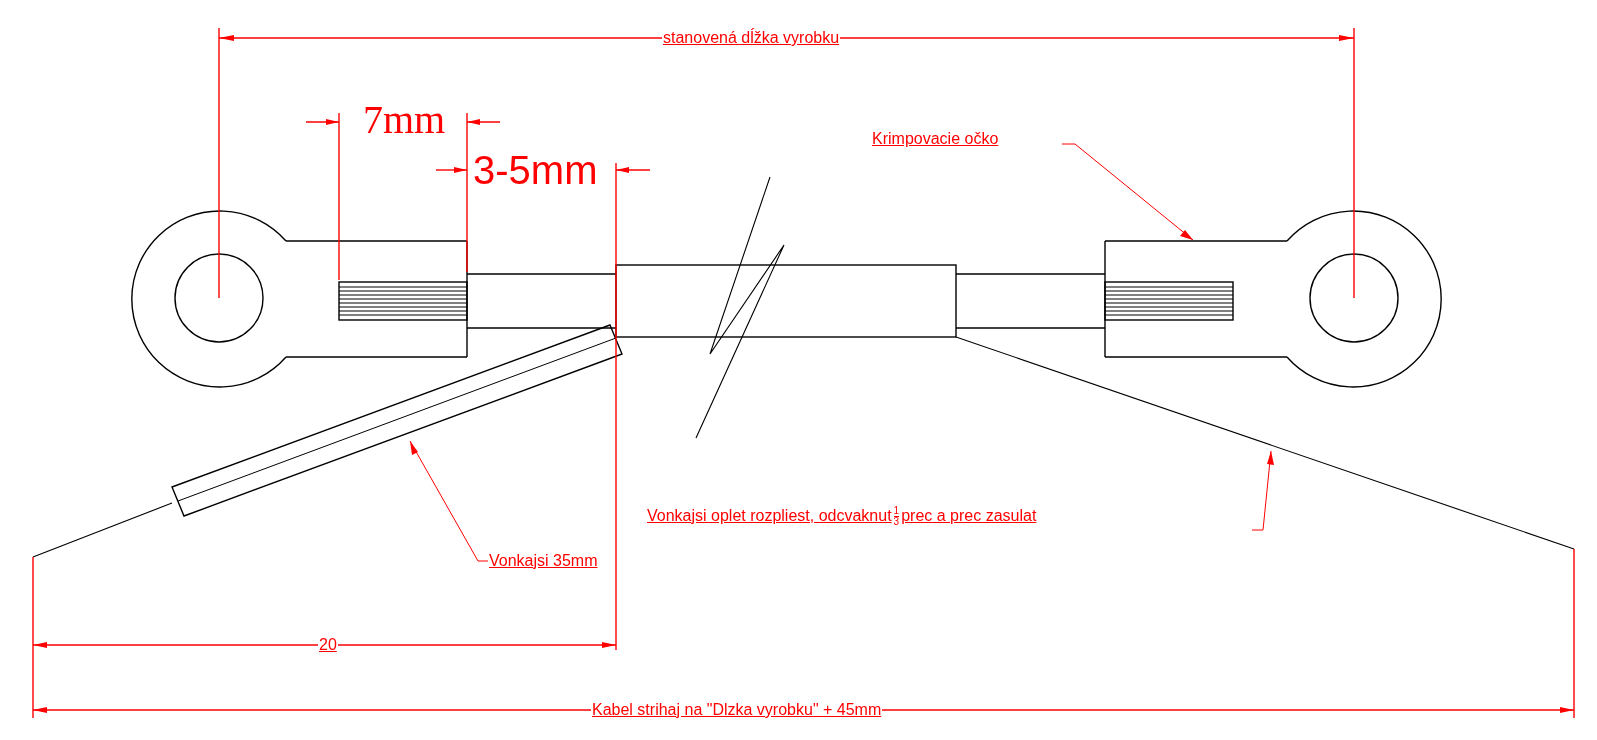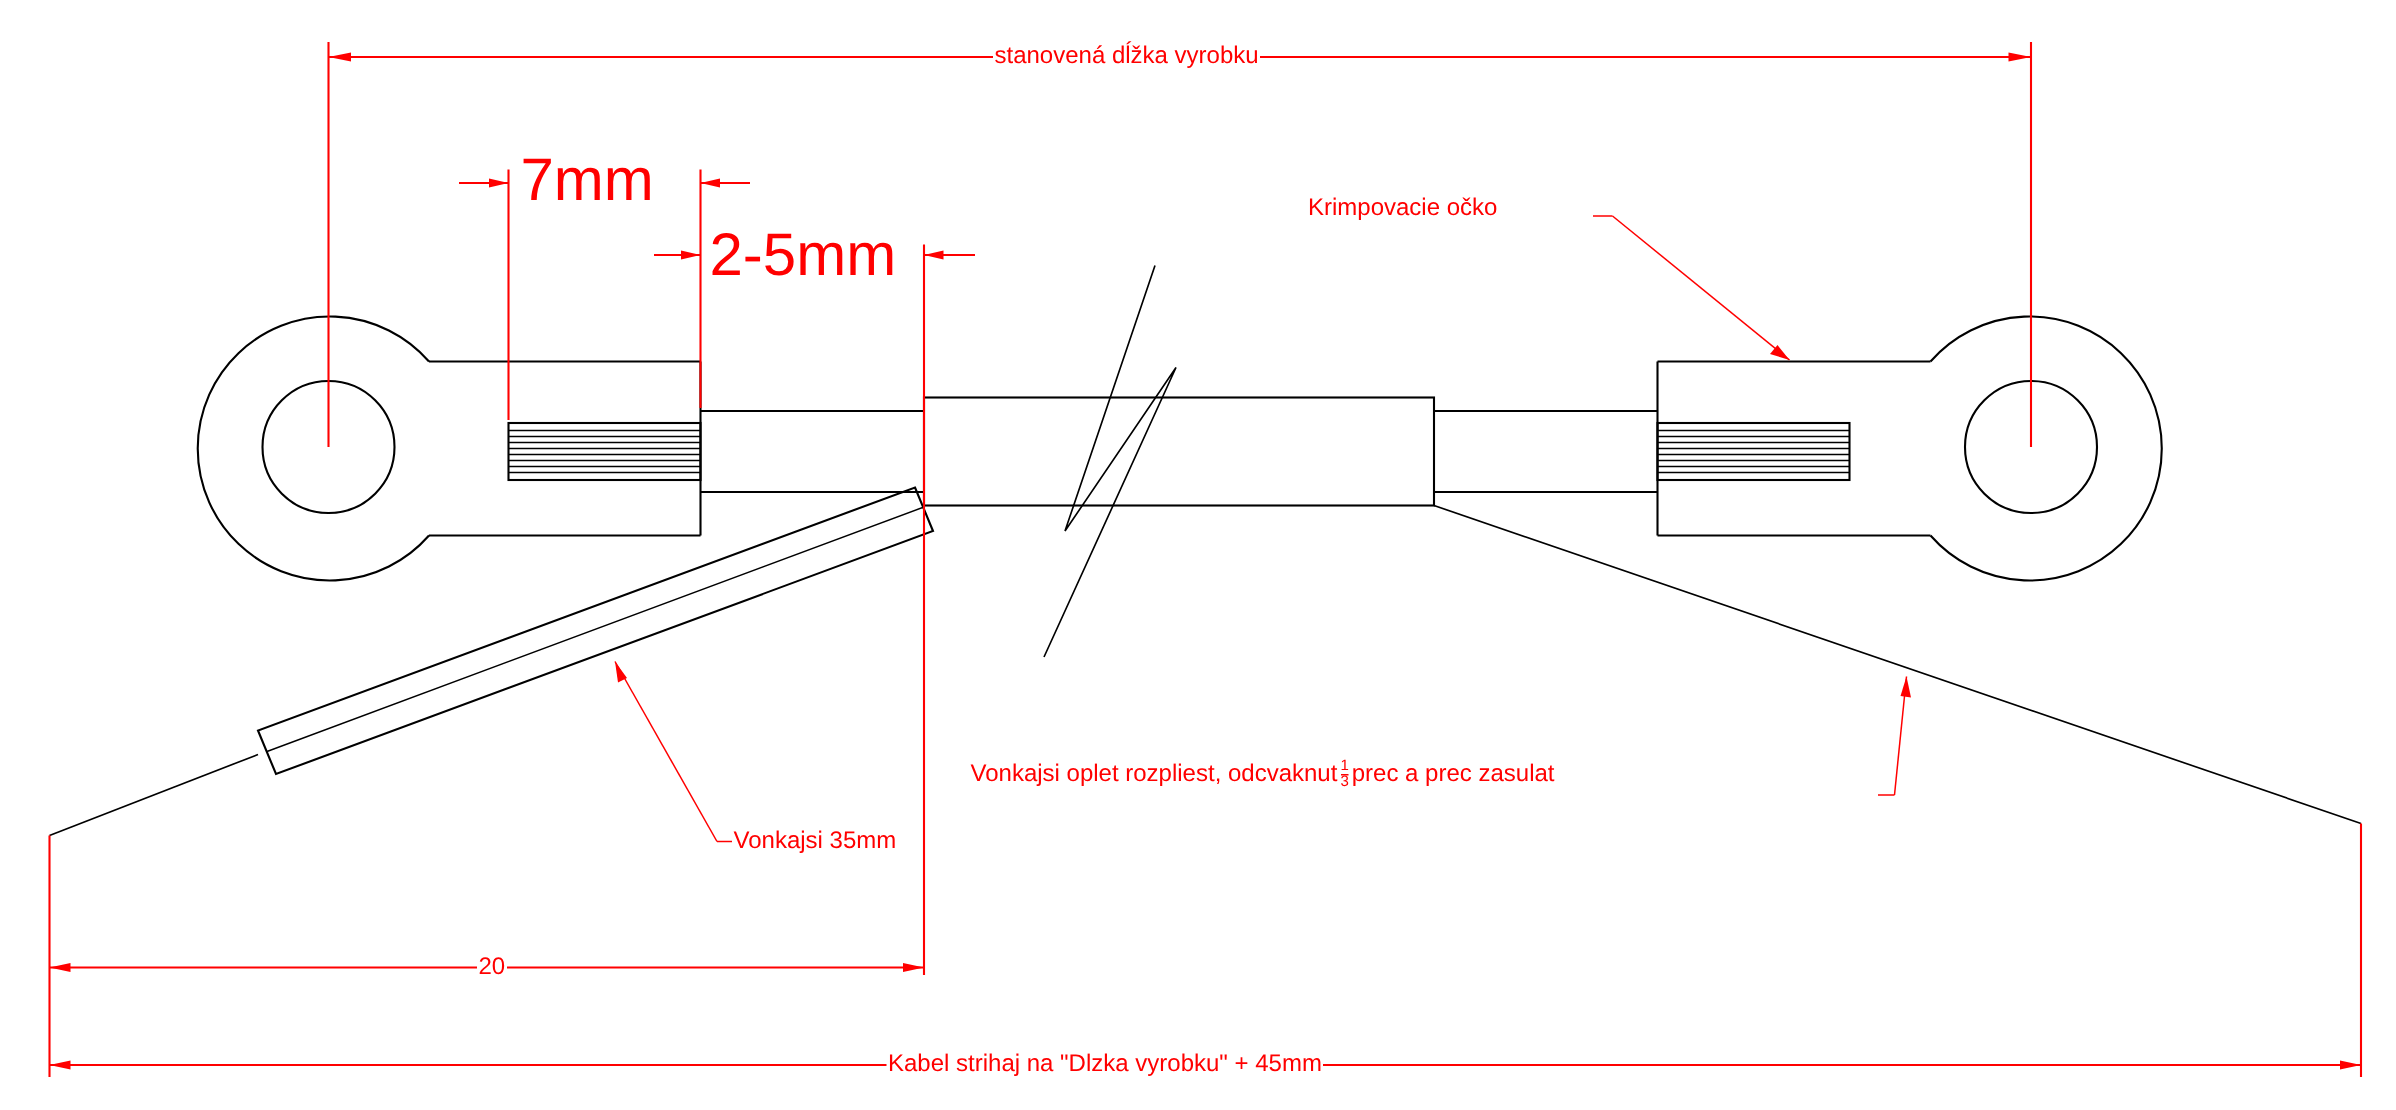--- a/index.html
+++ b/index.html
@@ -1,19 +1,19 @@
 <!DOCTYPE html>
 <html><head>
 <meta charset="utf-8">
 <style>
   html, body { margin: 0; padding: 0; background: #ffffff; }
   body { width: 1597px; height: 740px; position: relative; overflow: hidden; }
   #drawing { position: absolute; left: 0; top: 0; }
   .lbl { position: absolute; color: #ff0000; font-family: "Liberation Sans", sans-serif; white-space: nowrap; line-height: 1; background: #fff; padding: 0 1px; }
-  .small { font-size: 16px; }
+  .small { font-size: 16px; text-decoration: underline; }
   .big { font-size: 40px; background: transparent; }
   .frac { display: inline-block; vertical-align: middle; text-align: center; font-size: 10px; line-height: 10px; margin: 0 2px; }
   .frac span { display: block; }
   .frac .num { border-bottom: 1px solid #ff0000; }
 </style>
 </head>
 <body>
 
 <svg id="drawing" width="1597" height="740" viewBox="0 0 1597 740" xmlns="http://www.w3.org/2000/svg">
 
@@ -121,23 +121,23 @@
     <polygon points="410,441 418,452 412,455" stroke="none"></polygon>
 
     <line x1="1252" y1="530" x2="1263" y2="530"></line>
     <line x1="1263" y1="530" x2="1271" y2="451"></line>
     <polygon points="1271,451 1274,465 1267,464" stroke="none"></polygon>
   </g>
 </svg>
 
 <div class="lbl small" style="left:662px; top:30px;">stanovená dĺžka vyrobku</div>
 
-<div class="lbl big" style="left:346px; top:100px;">7mm</div>
+<div class="lbl big" style="left:362px; top:100px;font-family:Liberation Serif, serif;">7mm</div>
 
-<div class="lbl big" style="left:472px; top:150px;">2-5mm</div>
+<div class="lbl big" style="left:472px; top:150px;">3-5mm</div>
 
 <div class="lbl small" style="left:871px; top:131px;">Krimpovacie očko</div>
 
 <div class="lbl small" style="left:488px; top:553px;">Vonkajsi 35mm</div>
 
 <div class="lbl small" style="left:646px; top:506px;">
   <span>Vonkajsi oplet rozpliest, odcvaknut</span><span class="frac"><span class="num">1</span><span class="den">3</span></span><span>prec a prec zasulat</span>
 </div>
 
 <div class="lbl small" style="left:318px; top:637px;">20</div>

